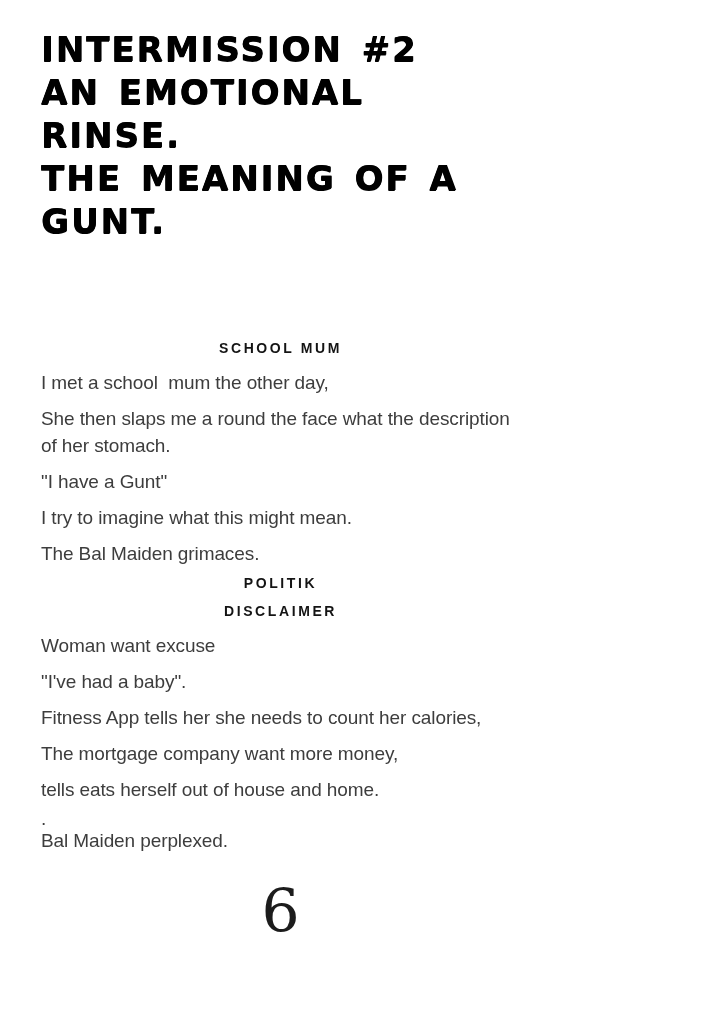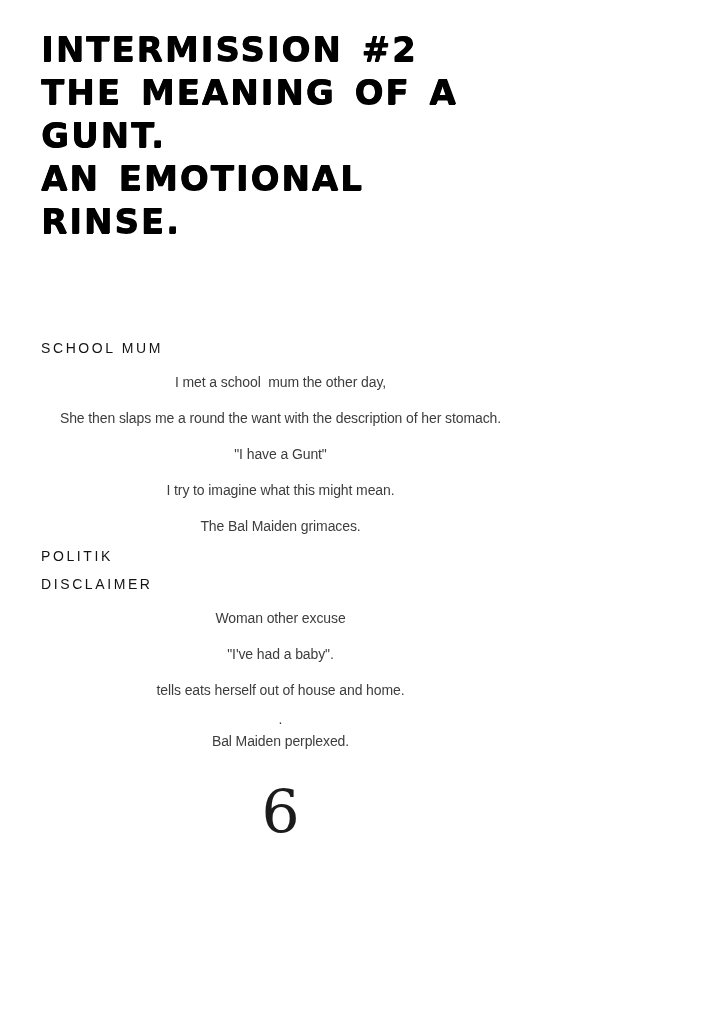--- a/index.html
+++ b/index.html
@@ -23,34 +23,34 @@
     word-spacing: 5px;
     text-transform: uppercase;
     text-shadow: 0.6px 0 0 currentColor, 0 0.6px 0 currentColor;
   }
   .sections { margin-top: 98px; }
   .section + .section { }
   .heading {
     margin: 0 0 13px 0;
     font-size: 14px;
     line-height: 15px;
-    font-weight: 400;
+    font-weight: 700;
     letter-spacing: 2.6px;
     color: #141414;
     text-transform: uppercase;
+    text-align: center;
   }
   .line {
     margin: 0 0 9px 0;
-    font-size: 14px;
+    font-size: 19px;
     line-height: 27px;
     color: #3d3d3d;
     max-width: 602px;
     white-space: pre-wrap;
     letter-spacing: -0.1px;
-    text-align: center;
   }
   .line-dot {
     line-height: 13px;
     margin: 2px 0 2px 0;
   }
   .page-number {
     margin-top: 24px;
     text-align: center;
     font-family: "DejaVu Serif", serif;
     font-weight: 400;
@@ -58,40 +58,42 @@
     line-height: 66px;
     color: #1c1c1c;
   }
 </style>
 </head>
 <body>
 
 <div class="page">
   <div class="title">
     <div>INTERMISSION #2</div>
+    <div>AN EMOTIONAL RINSE.</div>
     <div>THE MEANING OF A GUNT.</div>
-    <div>AN EMOTIONAL RINSE.</div>
   </div>
 
   <div class="sections">
       <section class="section">
         <h2 class="heading">SCHOOL MUM</h2>
         <p class="line">I met a school  mum the other day,</p>
-        <p class="line">She then slaps me a round the want with the description of her stomach.</p>
+        <p class="line">She then slaps me a round the face what the description of her stomach.</p>
         <p class="line">"I have a Gunt"</p>
         <p class="line">I try to imagine what this might mean.</p>
         <p class="line">The Bal Maiden grimaces.</p>
       </section>
       <section class="section">
         <h2 class="heading">POLITIK</h2>
       </section>
       <section class="section">
         <h2 class="heading">DISCLAIMER</h2>
-        <p class="line">Woman other excuse</p>
+        <p class="line">Woman want excuse</p>
         <p class="line">"I've had a baby".</p>
+        <p class="line">Fitness App tells her she needs to count her calories,</p>
+        <p class="line">The mortgage company want more money,</p>
         <p class="line">tells eats herself out of house and home.</p>
         <p class="line line-dot">.</p>
         <p class="line">Bal Maiden perplexed.</p>
       </section>
     </div>
 
   <div class="page-number">6</div>
 </div>
 
 </body></html>

